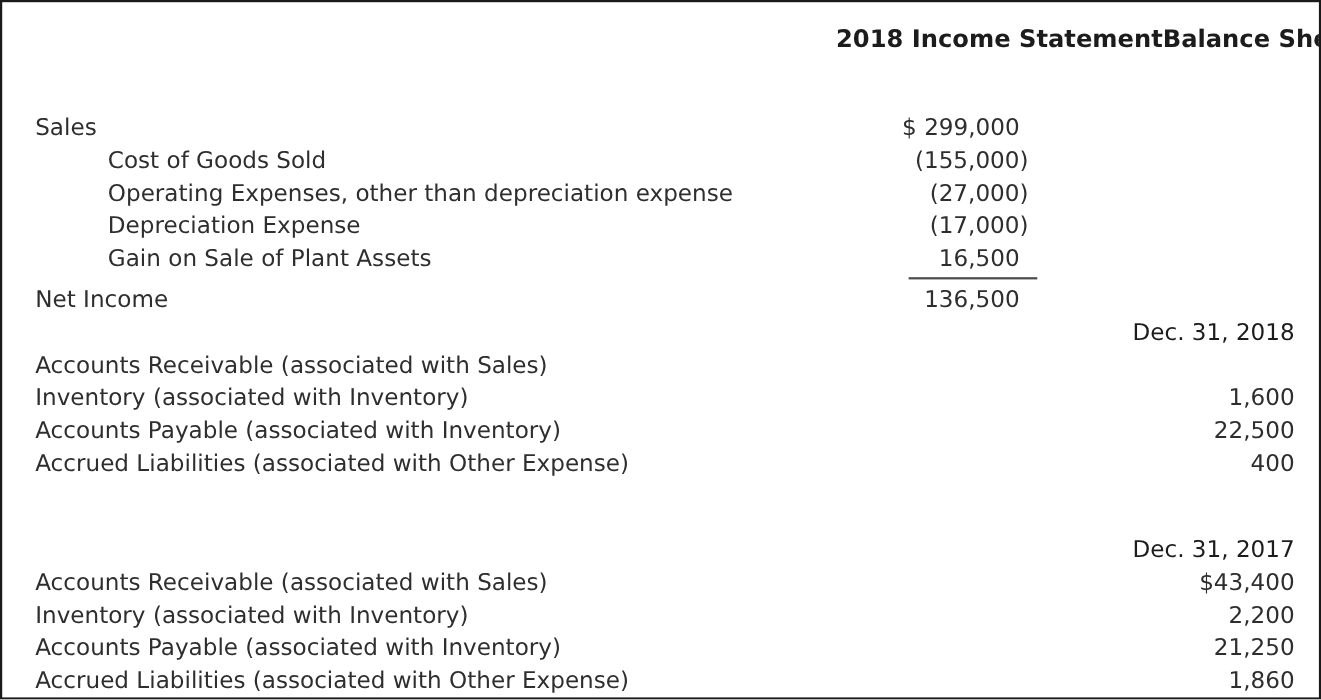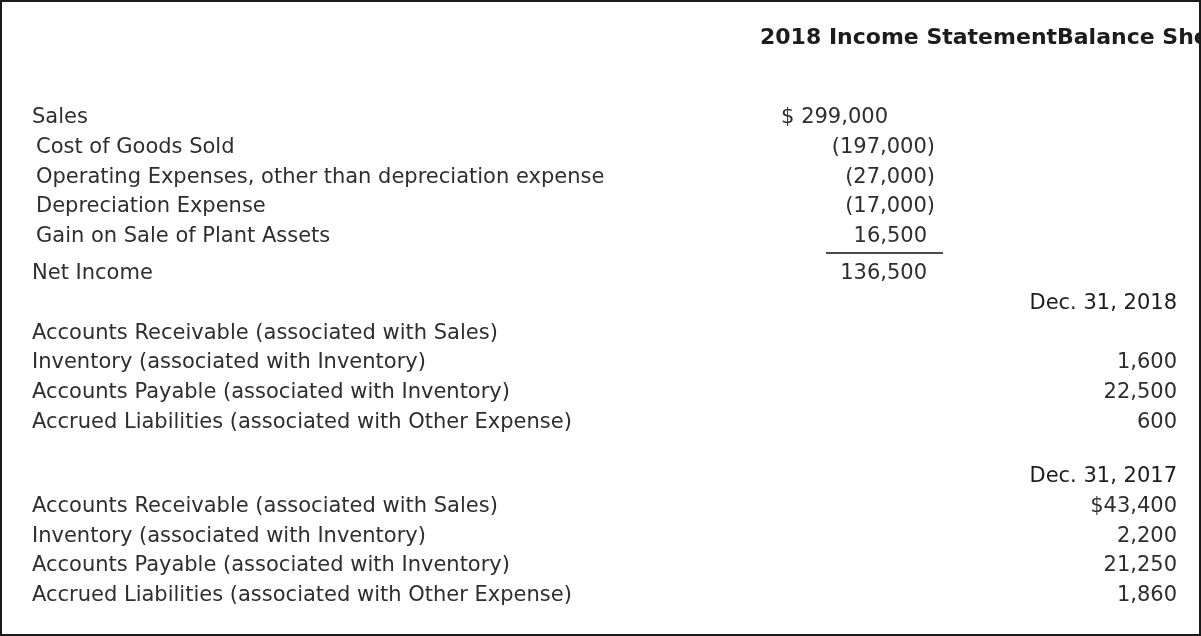--- a/index.html
+++ b/index.html
@@ -30,21 +30,21 @@
     padding-top: 20px;
     height: 60px;
   }
   .cell { box-sizing: border-box; }
   .c-label {
     flex: 1 1 auto;
     padding-left: 30px;
     white-space: nowrap;
     overflow: hidden;
   }
-  .c-label.indent { padding-left: 34px; }
+  .c-label.indent { padding-left: 96px; }
   .c-is {
     width: 240px;
     flex: 0 0 240px;
     text-align: right;
     white-space: nowrap;
   }
   .c-bs {
     width: 264px;
     flex: 0 0 264px;
     text-align: right;
@@ -59,23 +59,23 @@
   .head-box {
     display: inline-block;
     text-align: center;
     font-weight: 700;
     color: #1c1c1c;
     font-size: 22px;
     line-height: 30px;
   }
   .head-box.is { width: 175px; }
   .head-box.bs { width: 120px; }
-  .m-top-first { margin-top: 19.5px; gap: 39px; }
+  .m-top-first { margin-top: 19.5px; }
   .m-top-net { margin-top: 7.5px; align-items: center; }
-  .m-top-2017 { margin-top: 25px; }
+  .m-top-2017 { margin-top: 49px; }
   .sum-line {
     position: absolute;
     left: 824px;
     top: 250px;
     width: 117px;
     height: 2px;
     background: #4a4a4a;
   }
 </style>
 </head>
@@ -93,21 +93,21 @@
     </div>
   </div>
 
   <div class="row m-top-first">
     <div class="cell c-label">Sales</div>
     <div class="cell c-is pad8">$ 299,000</div>
     <div class="cell c-bs"></div>
   </div>
   <div class="row">
     <div class="cell c-label indent">Cost of Goods Sold</div>
-    <div class="cell c-is">(197,000)</div>
+    <div class="cell c-is">(155,000)</div>
     <div class="cell c-bs"></div>
   </div>
   <div class="row">
     <div class="cell c-label indent">Operating Expenses, other than depreciation expense</div>
     <div class="cell c-is">(27,000)</div>
     <div class="cell c-bs"></div>
   </div>
   <div class="row">
     <div class="cell c-label indent">Depreciation Expense</div>
     <div class="cell c-is">(17,000)</div>
@@ -142,21 +142,21 @@
     <div class="cell c-bs">1,600</div>
   </div>
   <div class="row">
     <div class="cell c-label">Accounts Payable (associated with Inventory)</div>
     <div class="cell c-is"></div>
     <div class="cell c-bs">22,500</div>
   </div>
   <div class="row">
     <div class="cell c-label">Accrued Liabilities (associated with Other Expense)</div>
     <div class="cell c-is"></div>
-    <div class="cell c-bs">600</div>
+    <div class="cell c-bs">400</div>
   </div>
 
   <div class="row m-top-2017">
     <div class="cell c-label"></div>
     <div class="cell c-is"></div>
     <div class="cell c-bs bold">Dec. 31, 2017</div>
   </div>
   <div class="row">
     <div class="cell c-label">Accounts Receivable (associated with Sales)</div>
     <div class="cell c-is"></div>

